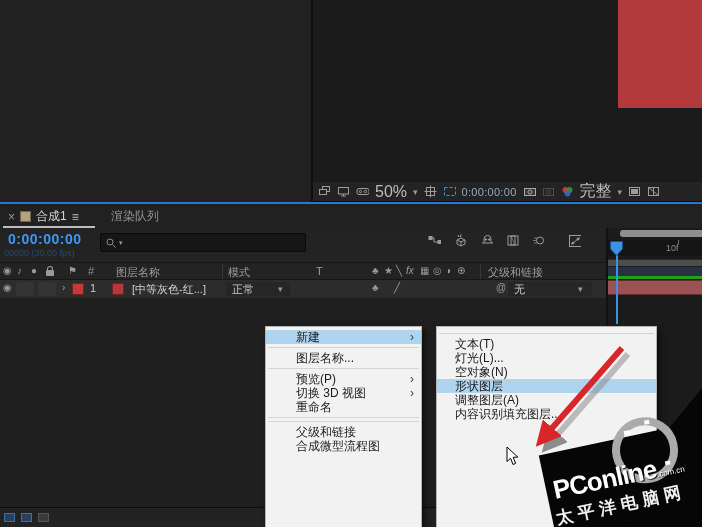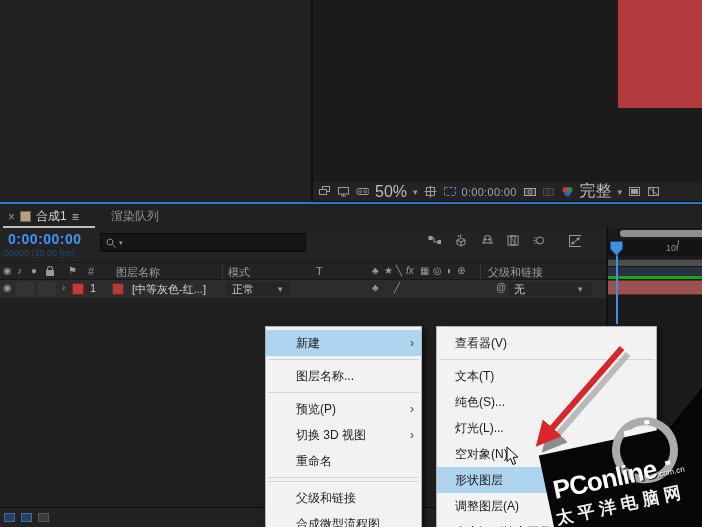--- a/index.html
+++ b/index.html
@@ -70,21 +70,21 @@
                       border:1.5px solid #9a9a9a; border-bottom:none; border-radius:3px 3px 0 0; }
   .tl-empty { position:absolute; left:0; top:94px; width:606px; height:209px; background:#1f1f1f; }
   .bottombar { position:absolute; left:0; top:303px; width:702px; height:20px; background:#222;
                border-top:1px solid #0c0c0c; display:flex; align-items:center; gap:6px; padding-left:4px; }
   .bb-ic { width:11px; height:9px; border:1px solid #3e6fa8; background:#28405e; }
   .bb-ic.g { border-color:#555; background:#3a3a3a; }
 
   
   .menu { position:absolute; background:#f2f2f2; border:1px solid #b5b5b5;
           box-shadow:3px 3px 6px rgba(0,0,0,.55); color:#1b1b1b; font-size:12px; z-index:20; padding-top:3px; }
-  .menu-item { height:26px; display:flex; align-items:center; position:relative; }
+  .menu-item { height:14px; display:flex; align-items:center; position:relative; }
   .menu-item .lbl { white-space:nowrap; }
   .menu-sep { height:1px; background:#d4d4d4; margin:3px 2px; }
   .mi-arrow { position:absolute; right:7px; color:#444; font-size:12px; }
   .menu-left { left:265px; top:326px; width:157px; height:204px; }
   .menu-left .menu-item { padding-left:30px; }
   .menu-sub { left:436px; top:326px; width:221px; height:202px; }
   .menu-sub .menu-item { padding-left:18px; }
   .hl { background:#aed4f0; }
 
   
@@ -381,29 +381,23 @@
     <div class="menu-sep"></div>
     <div class="menu-item">
         <span class="lbl">父级和链接</span>
       </div>
     <div class="menu-item">
         <span class="lbl">合成微型流程图</span>
       </div>
   </div>
 
   <div class="menu menu-sub">
-    <div class="menu-item">
-        <span class="lbl">查看器(V)</span>
-      </div>
     <div class="menu-sep"></div>
     <div class="menu-item">
         <span class="lbl">文本(T)</span>
-      </div>
-    <div class="menu-item">
-        <span class="lbl">纯色(S)...</span>
       </div>
     <div class="menu-item">
         <span class="lbl">灯光(L)...</span>
       </div>
     <div class="menu-item">
         <span class="lbl">空对象(N)</span>
       </div>
     <div class="menu-item hl">
         <span class="lbl">形状图层</span>
       </div>

